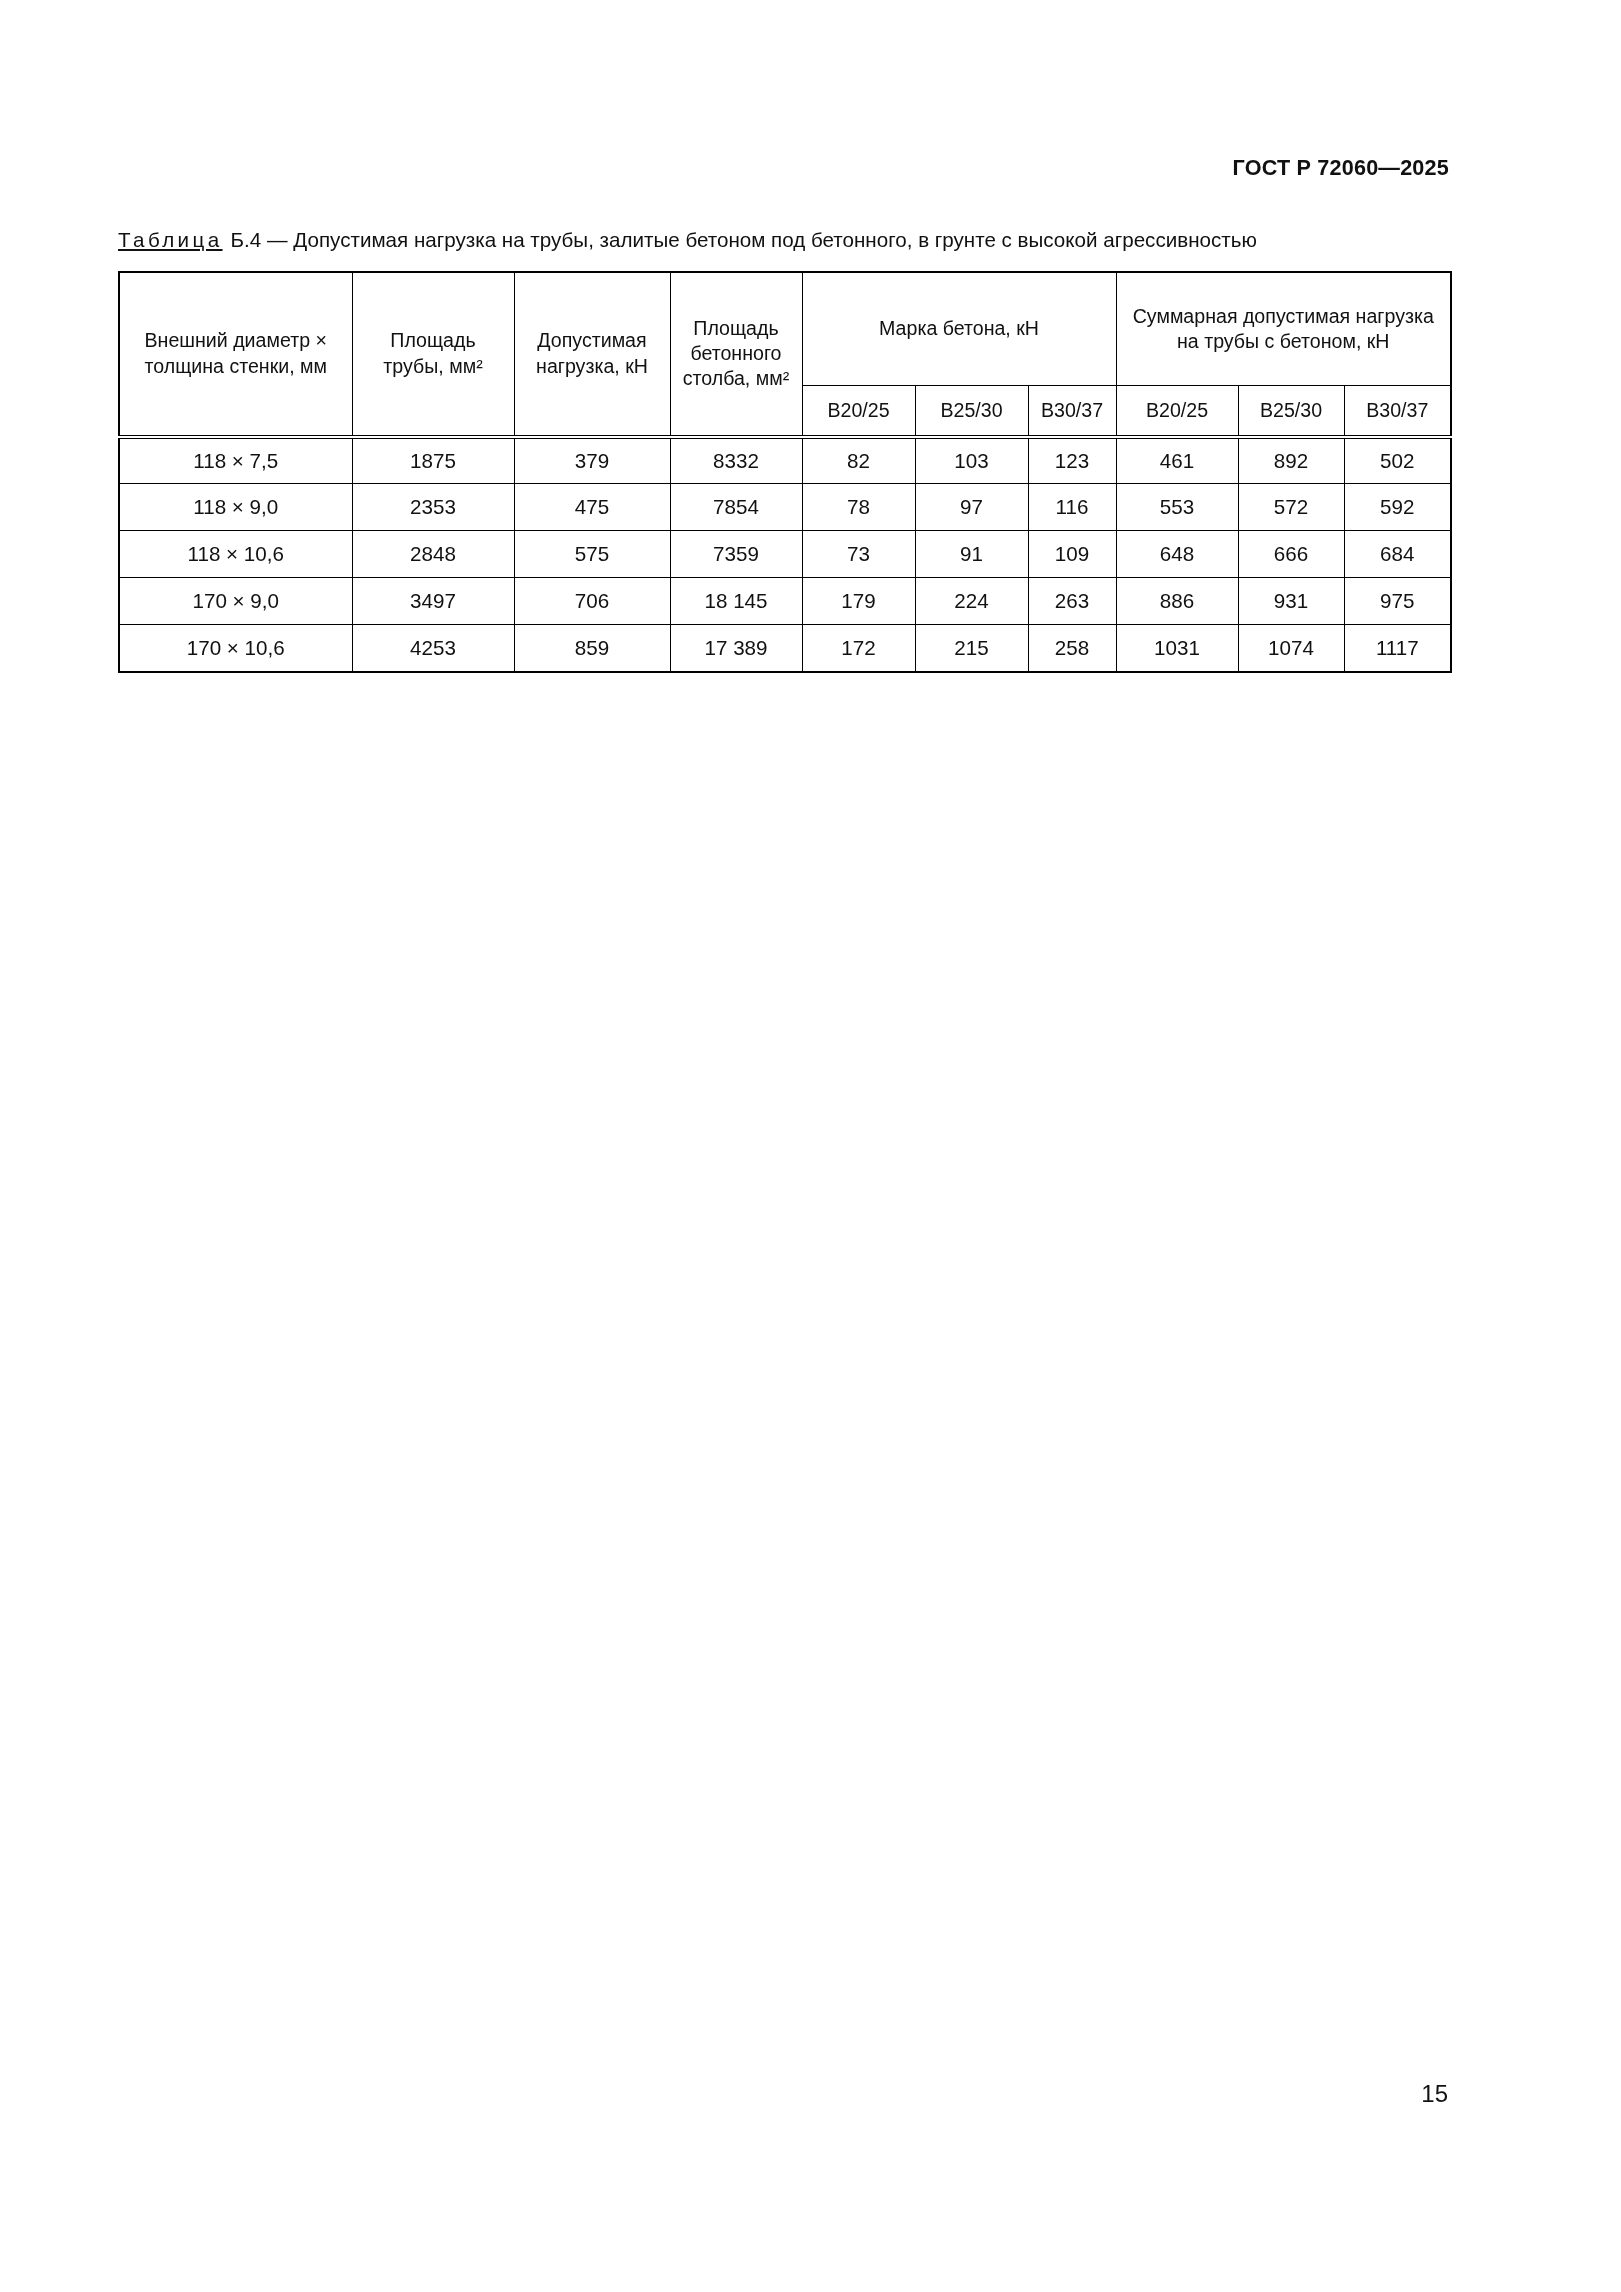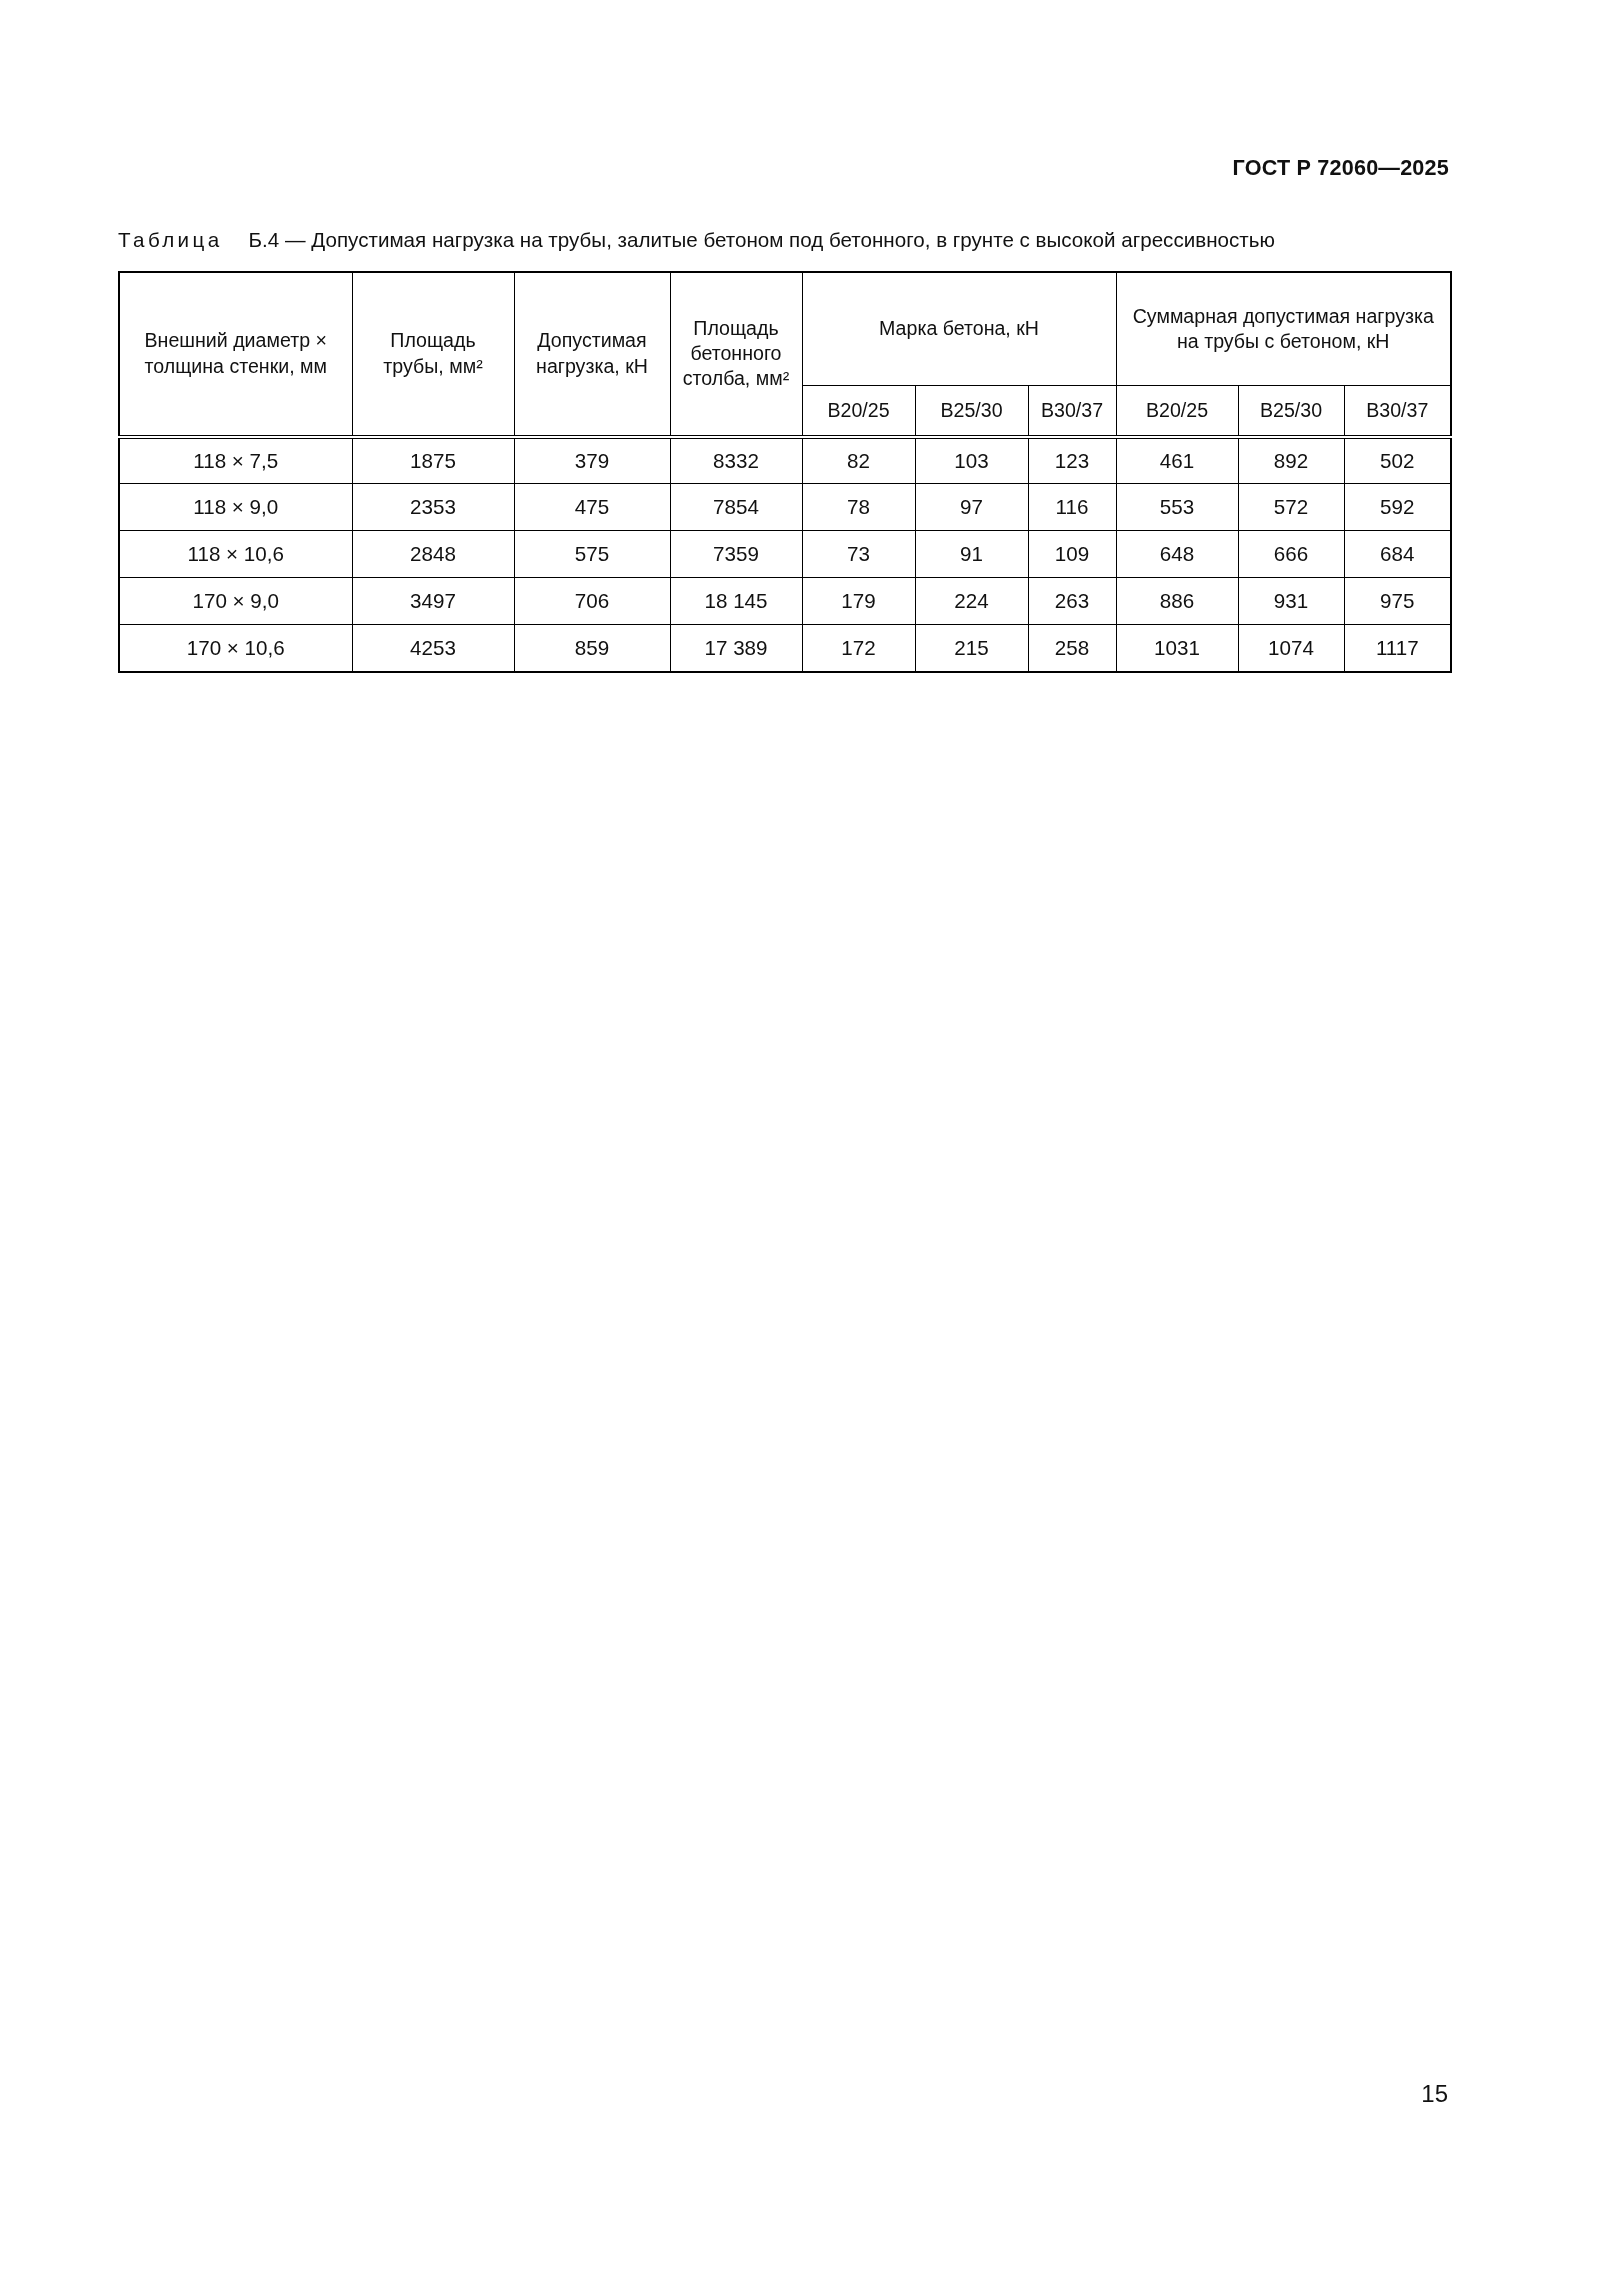--- a/index.html
+++ b/index.html
@@ -25,22 +25,22 @@
     text-align: right;
     font-weight: bold;
     font-size: 21.6px;
     letter-spacing: 0.2px;
   }
   .caption {
     margin-top: 45px;
     font-size: 20.6px;
     line-height: 1.4;
   }
-  .cap-word { letter-spacing: 3.4px; }
-  .cap-num { margin-left: 26px; }
+  .cap-word { letter-spacing: 3.4px; text-decoration: underline; }
+  .cap-num { margin-left: 8px; }
   table.data-table {
     border-collapse: collapse;
     table-layout: fixed;
     width: 100%;
     margin-top: 15.7px;
     border: 2px solid #000;
   }
   .data-table th, .data-table td {
     border: 1px solid #000;
     text-align: center;

